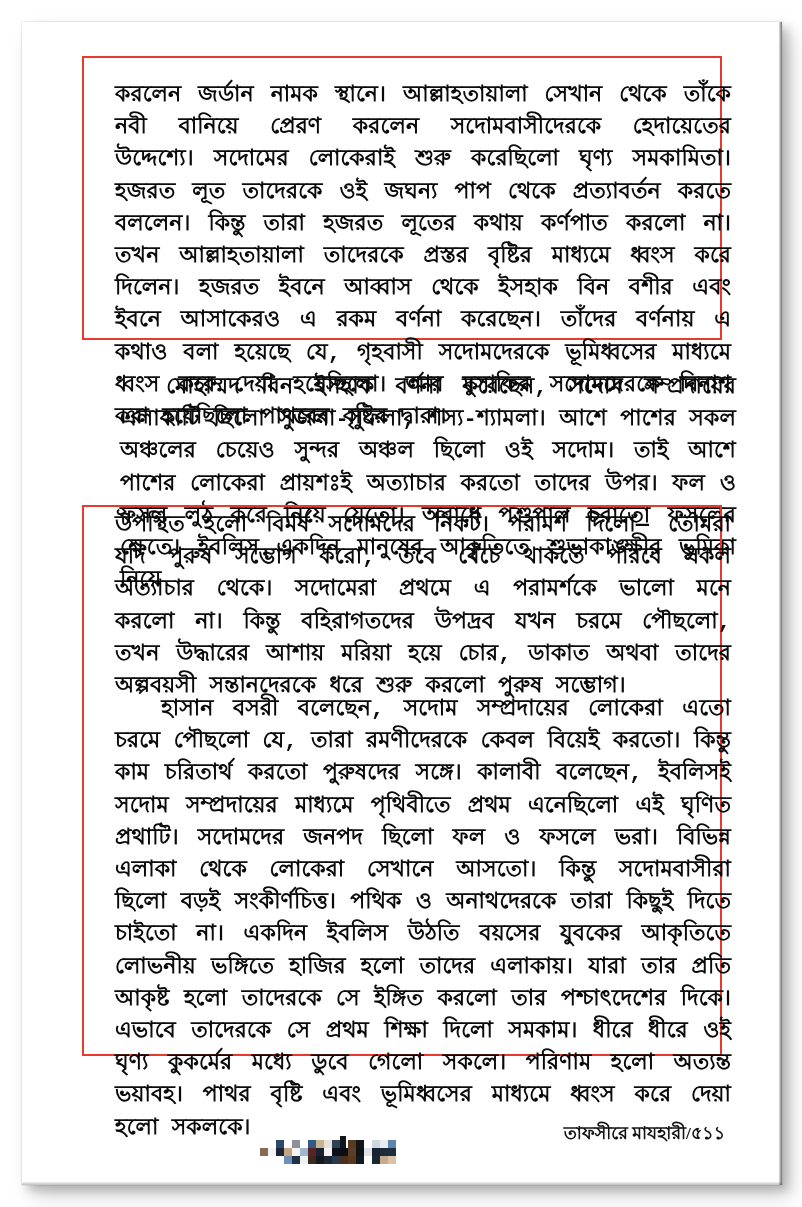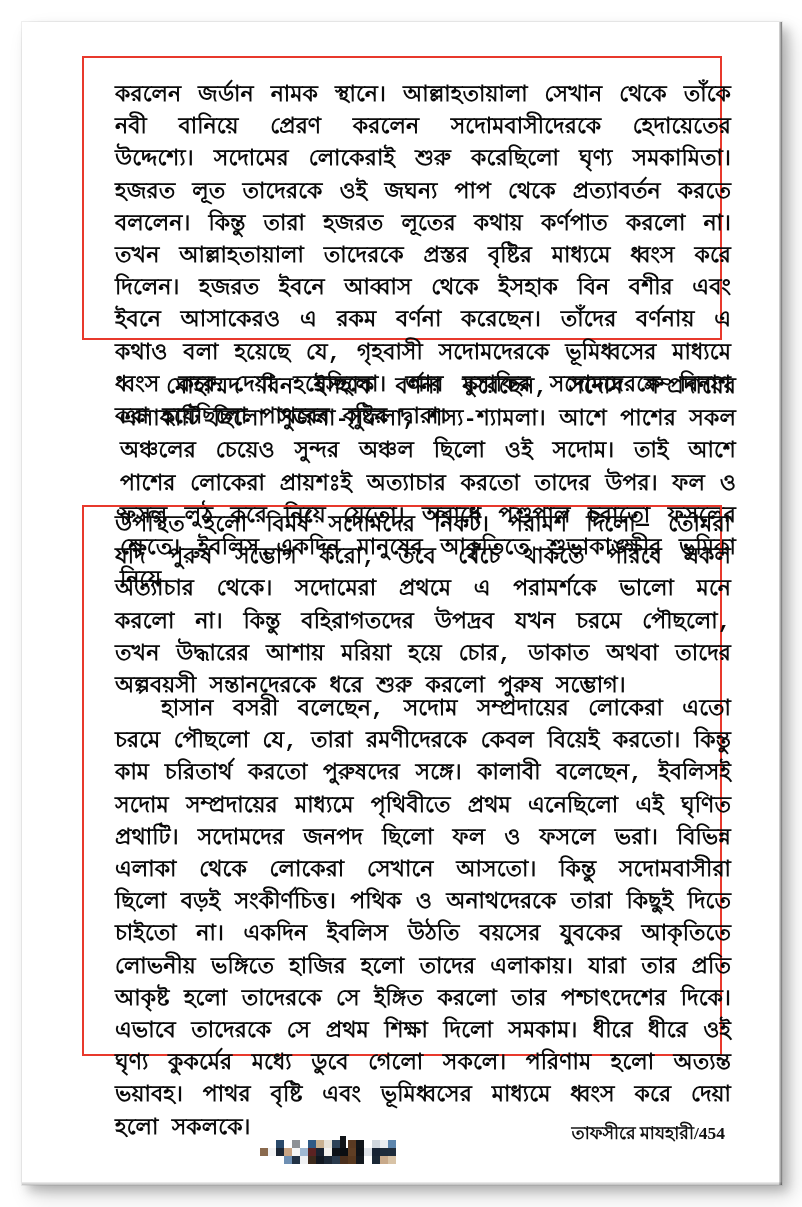--- a/index.html
+++ b/index.html
@@ -133,21 +133,21 @@
       <p class="para indent" style="left:77px; top:328px; width:616px;">মোহাম্মদ বিন ইসহাক বর্ণনা করেছেন, সদোম সম্প্রদায়ের এলাকাটি ছিলো সুজলা-সুফলা, শস্য-শ্যামলা। আশে পাশের সকল অঞ্চলের চেয়েও সুন্দর অঞ্চল ছিলো ওই সদোম। তাই আশে পাশের লোকেরা প্রায়শঃই অত্যাচার করতো তাদের উপর। ফল ও ফসল লুঠ করে নিয়ে যেতো। অবাধে পশুপাল চরাতো ফসলের ক্ষেতে। ইবলিস একদিন মানুষের আকৃতিতে শুভাকাঙ্ক্ষীর ভূমিকা নিয়ে</p>
 
       <div class="redbox" style="left:60px; top:483px; width:640px; height:551px;"></div>
 
       <p class="para" style="left:72px; top:466px; width:616px;">উপস্থিত হলো বিমর্ষ সদোমদের নিকট। পরামর্শ দিলো— তোমরা যদি পুরুষ সম্ভোগ করো, তবে বেঁচে থাকতে পারবে সকল অত্যাচার থেকে। সদোমেরা প্রথমে এ পরামর্শকে ভালো মনে করলো না। কিন্তু বহিরাগতদের উপদ্রব যখন চরমে পৌছলো, তখন উদ্ধারের আশায় মরিয়া হয়ে চোর, ডাকাত অথবা তাদের অল্পবয়সী সন্তানদেরকে ধরে শুরু করলো পুরুষ সম্ভোগ।</p>
 
       <p class="para indent" style="left:72px; top:650px; width:616px;">হাসান বসরী বলেছেন, সদোম সম্প্রদায়ের লোকেরা এতো চরমে পৌছলো যে, তারা রমণীদেরকে কেবল বিয়েই করতো। কিন্তু কাম চরিতার্থ করতো পুরুষদের সঙ্গে। কালাবী বলেছেন, ইবলিসই সদোম সম্প্রদায়ের মাধ্যমে পৃথিবীতে প্রথম এনেছিলো এই ঘৃণিত প্রথাটি। সদোমদের জনপদ ছিলো ফল ও ফসলে ভরা। বিভিন্ন এলাকা থেকে লোকেরা সেখানে আসতো। কিন্তু সদোমবাসীরা ছিলো বড়ই সংকীর্ণচিত্ত। পথিক ও অনাথদেরকে তারা কিছুই দিতে চাইতো না। একদিন ইবলিস উঠতি বয়সের যুবকের আকৃতিতে লোভনীয় ভঙ্গিতে হাজির হলো তাদের এলাকায়। যারা তার প্রতি আকৃষ্ট হলো তাদেরকে সে ইঙ্গিত করলো তার পশ্চাৎদেশের দিকে। এভাবে  তাদেরকে সে প্রথম শিক্ষা দিলো সমকাম। ধীরে ধীরে ওই ঘৃণ্য কুকর্মের মধ্যে ডুবে গেলো সকলে। পরিণাম হলো অত্যন্ত ভয়াবহ। পাথর বৃষ্টি এবং ভূমিধ্বসের মাধ্যমে ধ্বংস করে দেয়া হলো সকলকে।</p>
 
       <div id="footer-row">
 
-        <div id="footer-label">তাফসীরে মাযহারী/454</div>
+        <div id="footer-label">তাফসীরে মাযহারী/৫১১</div>
 
         <div id="redacted-block">
           <div class="px" style="left:0px;   top:8px;  width:8px;  height:8px; background:#8a6a4e;"></div>
           <div class="px" style="left:8px;   top:8px;  width:8px;  height:8px; background:#f2f3f5;"></div>
           <div class="px" style="left:16px;  top:0px;  width:8px;  height:8px; background:#2b4a6b;"></div>
           <div class="px" style="left:16px;  top:8px;  width:8px;  height:8px; background:#1b2533;"></div>
           <div class="px" style="left:24px;  top:8px;  width:8px;  height:8px; background:#c7a384;"></div>
           <div class="px" style="left:24px;  top:16px; width:8px;  height:8px; background:#6e8fb3;"></div>
           <div class="px" style="left:32px;  top:0px;  width:8px;  height:8px; background:#8e9195;"></div>
           <div class="px" style="left:32px;  top:8px;  width:8px;  height:8px; background:#f6f6f6;"></div>

